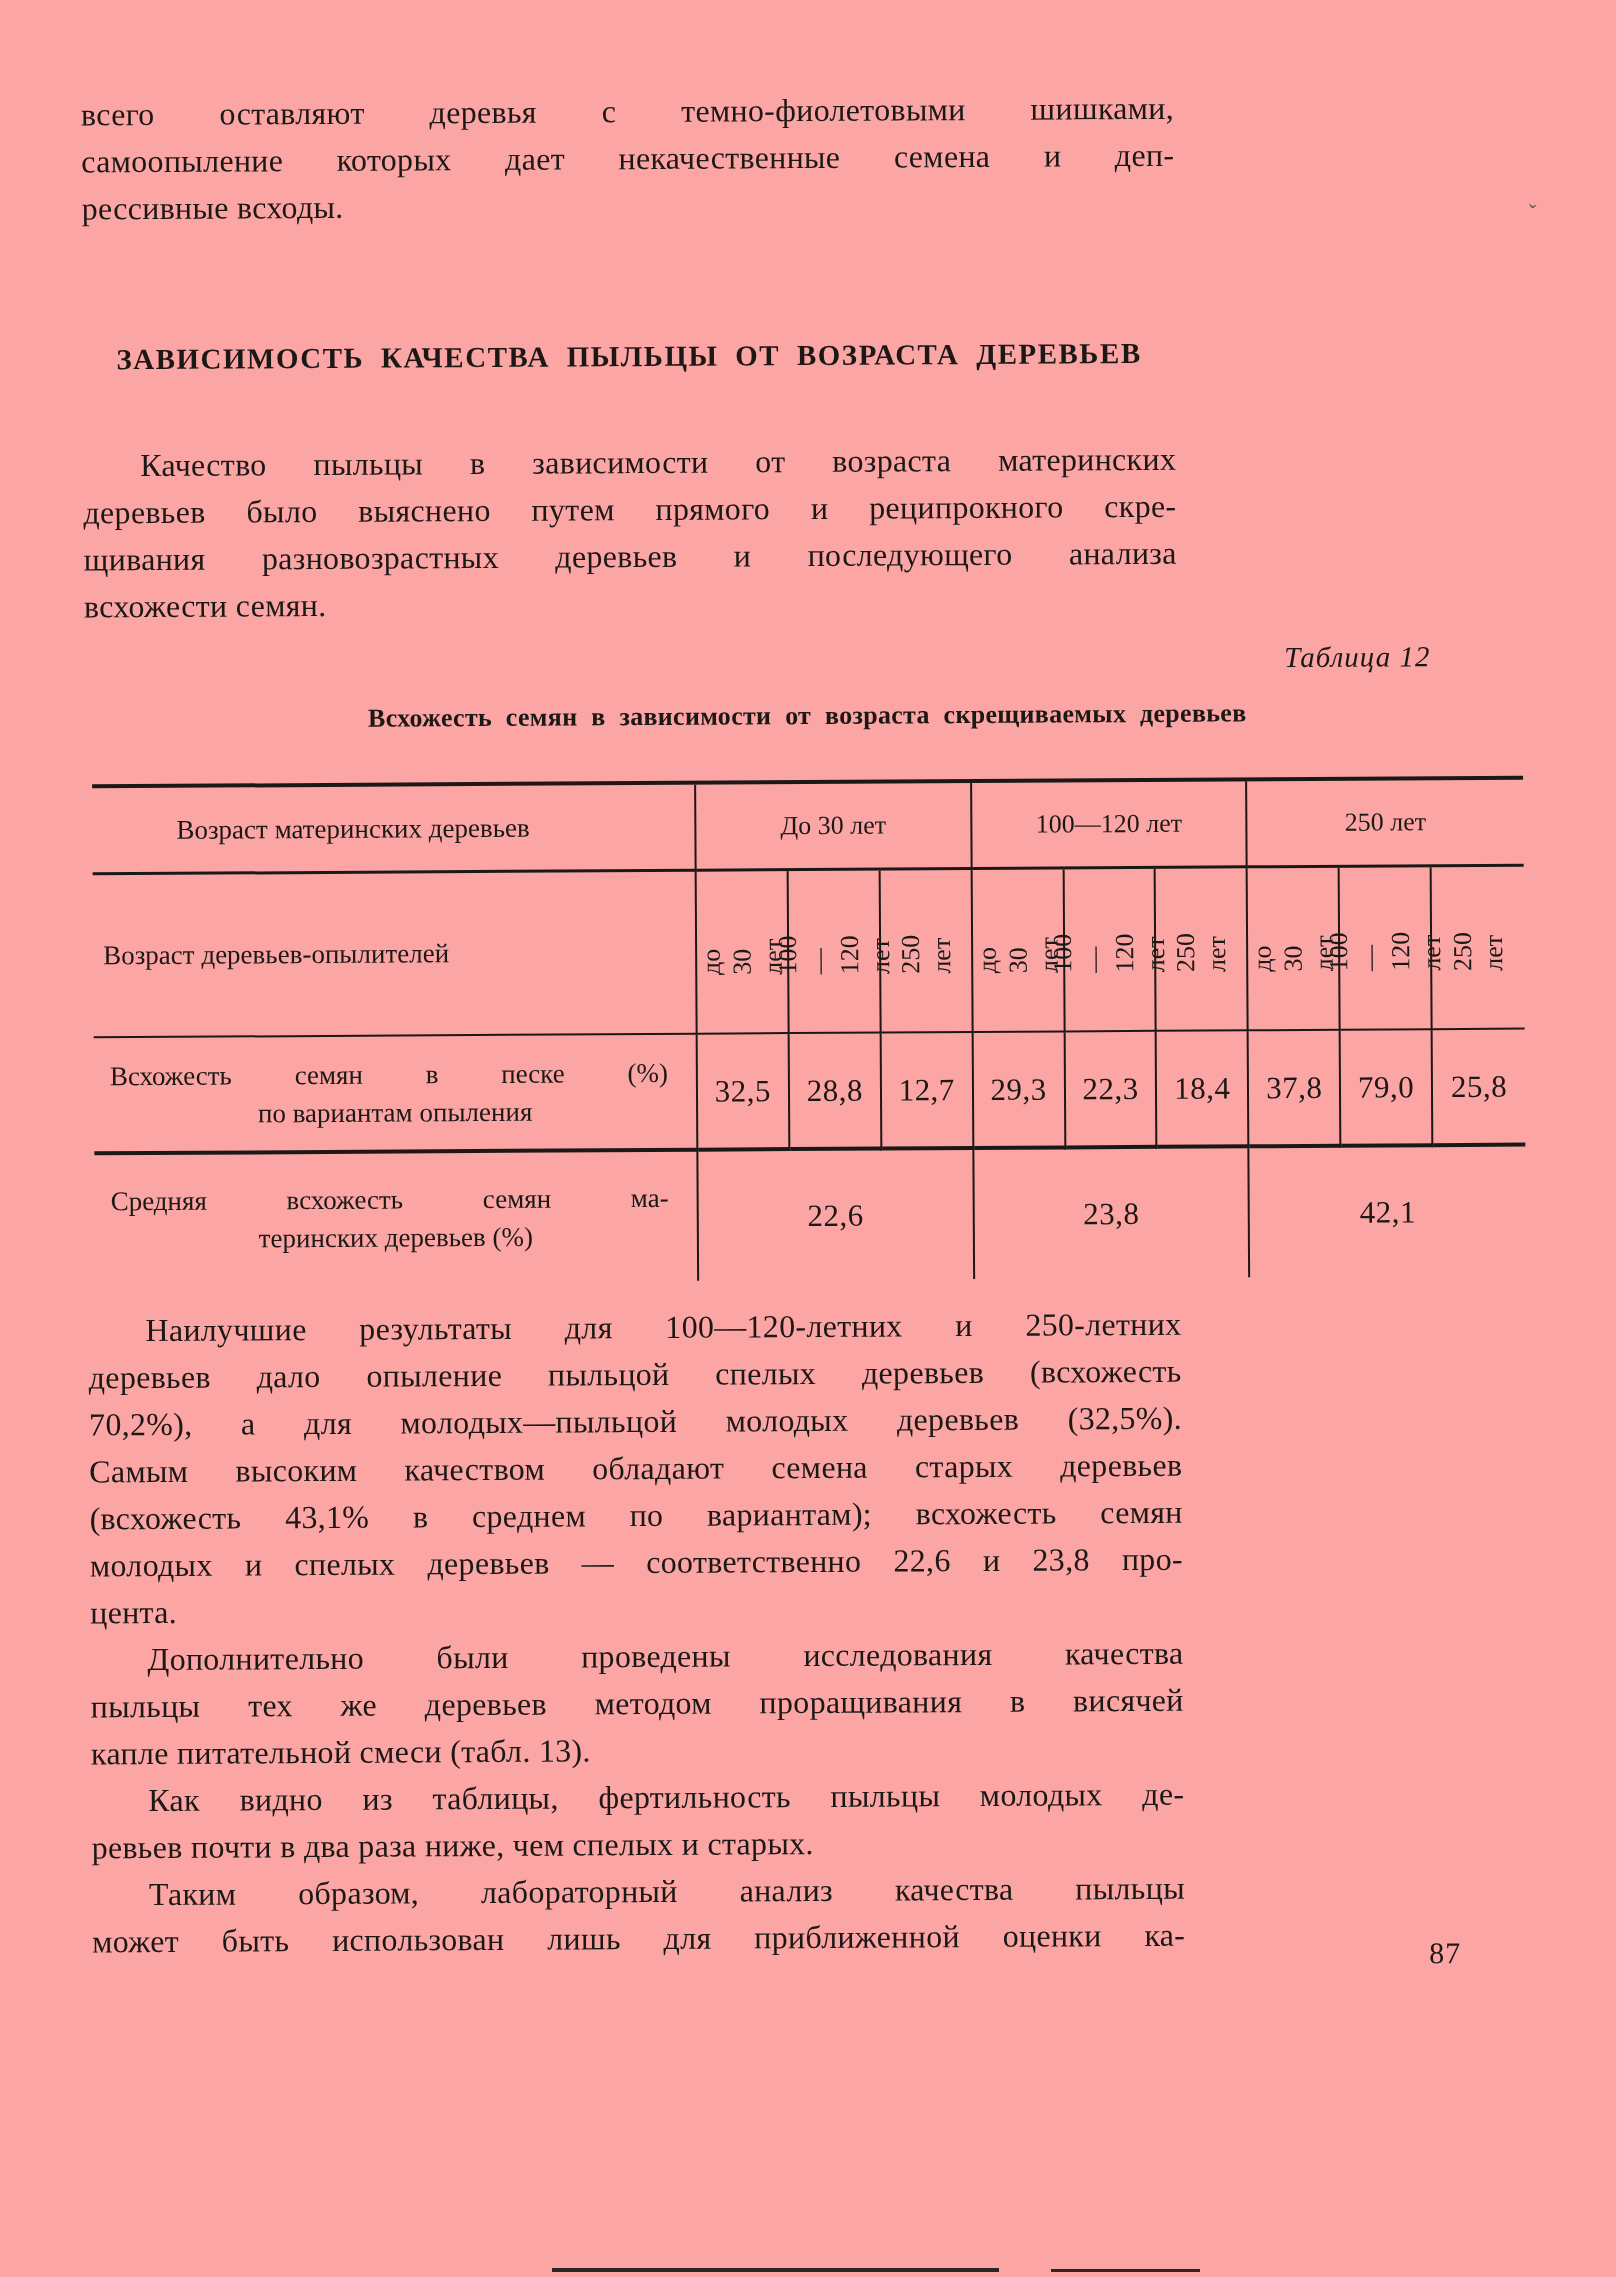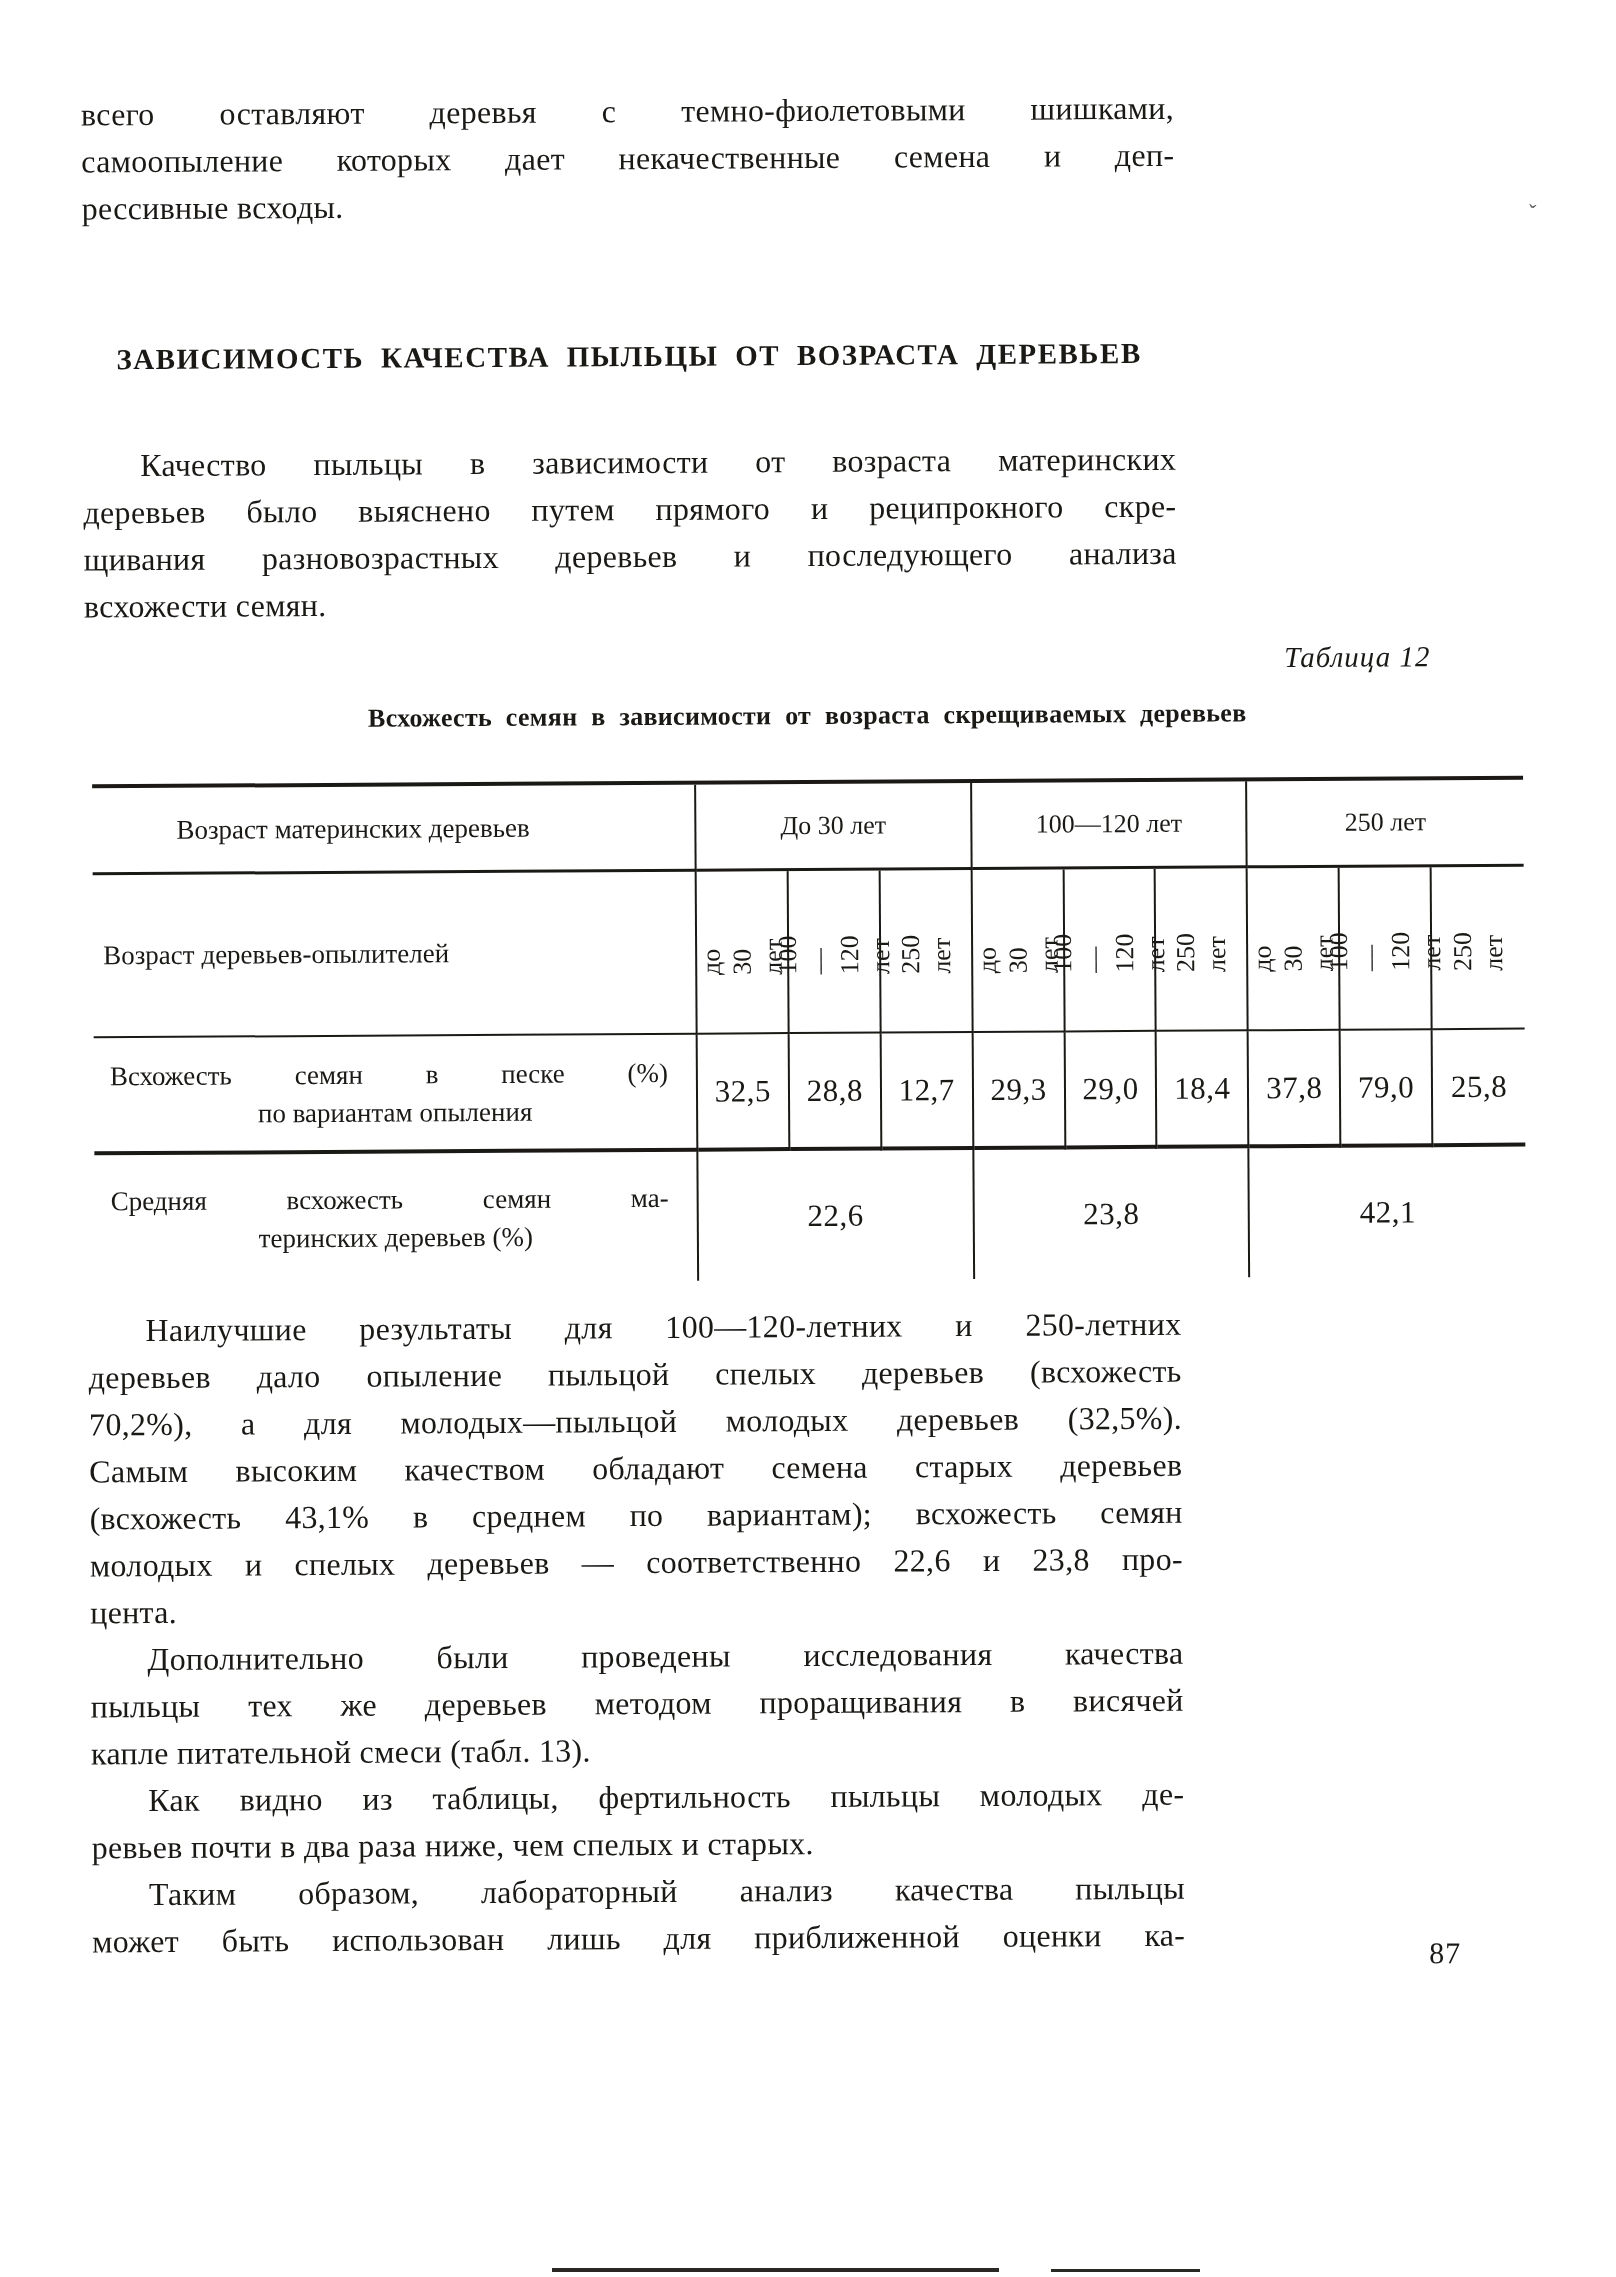--- a/index.html
+++ b/index.html
@@ -3,21 +3,21 @@
 <meta charset="utf-8">
 <style>
   html,body{margin:0;padding:0;}
   body{
     width:1617px;height:2277px;
     background:#e8e6e1;
     font-family:"Liberation Serif","DejaVu Serif",serif;
   }
   .page{
     position:relative;width:1617px;height:2277px;overflow:hidden;
-    background:#ffffff;color:#1b1916;
+    background:#fca5a5;color:#1b1916;
   }
   .content{
     position:absolute;inset:0;
     transform:rotate(-0.35deg);
     transform-origin:50% 48%;
   }
   .para{position:absolute;left:87px;width:1093px;font-size:32px;line-height:47px;letter-spacing:0.3px;}
   .jl{text-align:justify;text-align-last:justify;}
   .ll{text-align:left;}
   .ind{text-indent:57px;}
@@ -135,21 +135,21 @@
         </div>
 
       <div class="cell r3 bR lablines">
         <div class="jl">Всхожесть семян в песке (%)</div>
         <div class="cl">по вариантам опыления</div>
       </div>
       <div class="cell r3 bR num">32,5</div>
       <div class="cell r3 bR num">28,8</div>
       <div class="cell r3 bR num">12,7</div>
       <div class="cell r3 bR num">29,3</div>
-      <div class="cell r3 bR num">29,0</div>
+      <div class="cell r3 bR num">22,3</div>
       <div class="cell r3 bR num">18,4</div>
       <div class="cell r3 bR num">37,8</div>
       <div class="cell r3 bR num">79,0</div>
       <div class="cell r3 num">25,8</div>
 
       <div class="cell r4 bR lablines">
         <div class="jl">Средняя всхожесть семян ма-</div>
         <div class="cl">теринских деревьев (%)</div>
       </div>
       <div class="cell r4 bR span3 num">22,6</div>

